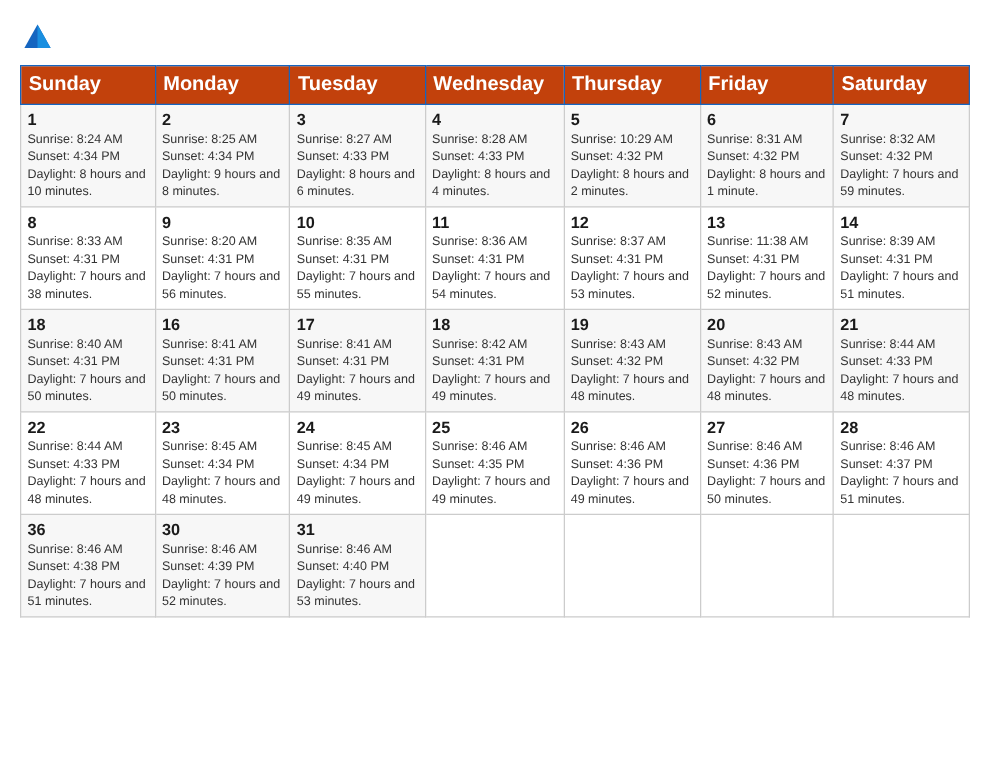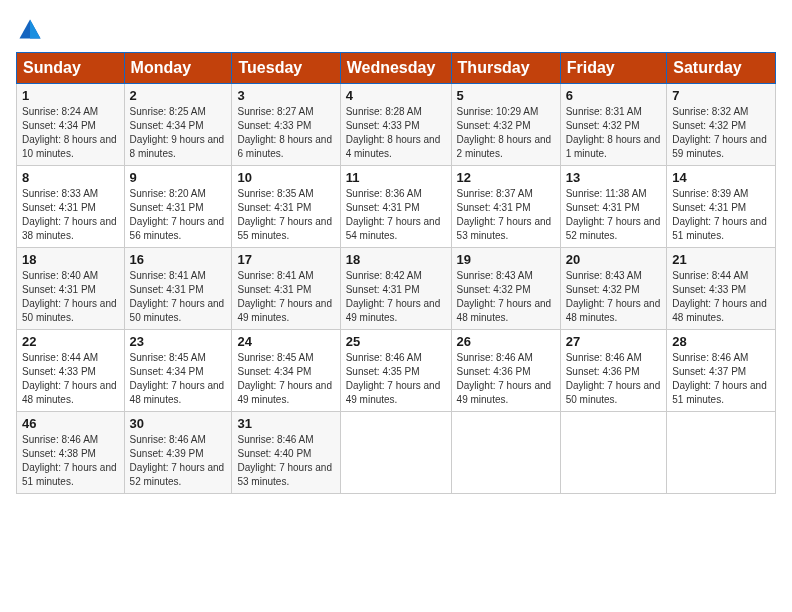--- a/index.html
+++ b/index.html
@@ -340,21 +340,21 @@
           <span class="day-num">28</span>
         <div class="day-info">
           <span>Sunrise: 8:46 AM</span><br>
           <span>Sunset: 4:37 PM</span><br>
           <span>Daylight: 7 hours and 51 minutes.</span>
         </div>
         </td>
       </tr>
       <tr>
         <td>
-          <span class="day-num">46</span>
+          <span class="day-num">36</span>
         <div class="day-info">
           <span>Sunrise: 8:46 AM</span><br>
           <span>Sunset: 4:38 PM</span><br>
           <span>Daylight: 7 hours and 51 minutes.</span>
         </div>
         </td>
         <td>
           <span class="day-num">30</span>
         <div class="day-info">
           <span>Sunrise: 8:46 AM</span><br>

